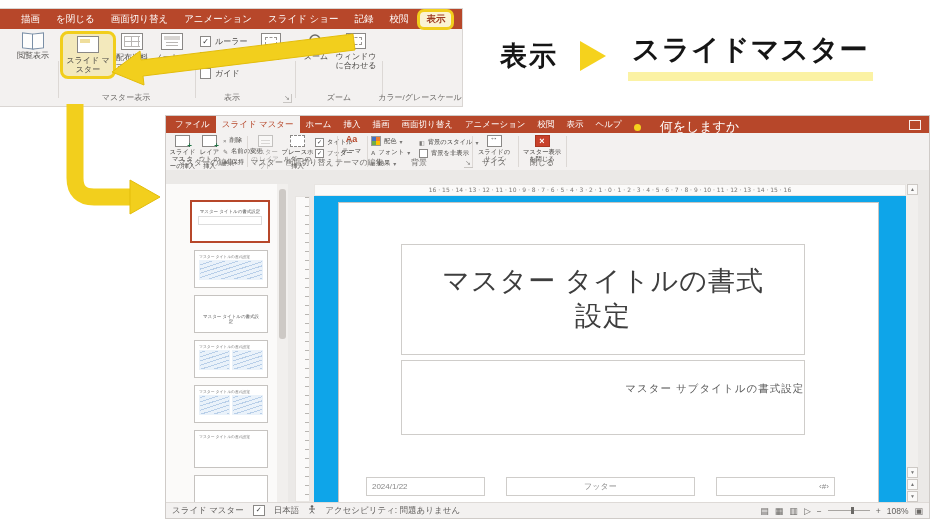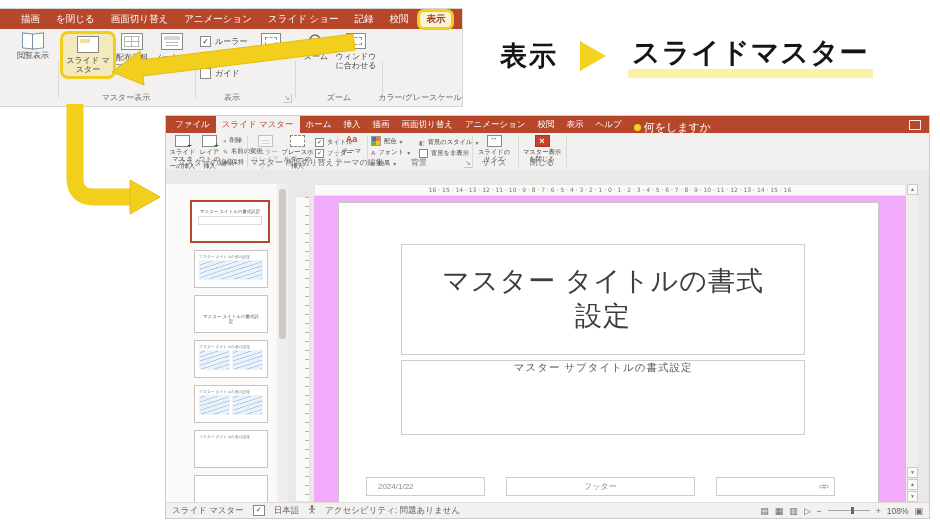--- a/index.html
+++ b/index.html
@@ -43,28 +43,28 @@
   .crow{display:flex;align-items:center;gap:4px;font-size:8px;color:#4A4845;margin-bottom:4px;white-space:nowrap;padding:1px 3px;}
   .crow.selected{background:#FAE9CD;border:1px solid #D9B77E;}
   .swatch{width:11px;height:9px;border:1px solid #8A8886;}
   .swatch.color{background:linear-gradient(90deg,#4472C4 0 33%,#70AD47 33% 66%,#FFC000 66%);}
   .swatch.gray{background:linear-gradient(90deg,#6E6E6E,#C8C8C8);}
   .swatch.bw{background:linear-gradient(90deg,#111 0 50%,#fff 50%);}
   
   .callout{left:500px;top:28px;width:430px;height:56px;display:flex;align-items:center;gap:22px;}
   .callout .t1{font-size:27px;font-weight:800;color:#151515;letter-spacing:2px;}
   .callout .tri{width:0;height:0;border-top:15px solid transparent;border-bottom:15px solid transparent;border-left:26px solid #F5D21D;}
-  .callout .t2{font-size:28px;font-weight:800;color:#151515;letter-spacing:1px;padding:0 4px 6px 4px;
+  .callout .t2{font-size:28px;font-weight:800;color:#151515;letter-spacing:1px;padding:0 4px 12px 4px;
                background:linear-gradient(#FBF2A4,#FBF2A4) left bottom/100% 9px no-repeat;}
   
   .win{left:165px;top:115px;width:765px;height:404px;background:#EBE9E7;border:1px solid #CFCBC8;box-sizing:border-box;}
   .win-tabs{position:absolute;left:0;top:0;right:0;height:17px;background:#B7472A;display:flex;align-items:stretch;padding-left:3px;}
   .win-tabs .tab{font-size:8.5px;color:#fff;padding:0 6px;display:flex;align-items:center;white-space:nowrap;}
   .win-tabs .tab.active{background:#F3F1F0;color:#B7472A;}
-  .telme{display:flex;align-items:center;gap:3px;color:#fff;font-size:11px;padding:11px 6px;}
+  .telme{display:flex;align-items:center;gap:19px;color:#fff;font-size:13px;padding:11px 6px;}
   .bulb{width:7px;height:7px;border-radius:50%;background:#F5D21D;display:inline-block;}
   .tbar-ic{position:absolute;right:8px;top:4px;width:10px;height:8px;border:1px solid #fff;opacity:.9;}
   .win-ribbon{position:absolute;left:0;top:17px;right:0;height:37px;background:#F3F1F0;border-bottom:1px solid #DDD9D6;}
   .rb .vdiv{top:3px;bottom:3px;}
   .bigbtn{position:absolute;top:2px;display:flex;flex-direction:column;align-items:center;text-align:center;
           font-size:6.3px;color:#4A4845;line-height:1.1;}
   .bigbtn .ic{margin-bottom:2px;}
   .bigbtn.gray{opacity:.45;}
   .mini-ic{width:13px;height:10px;border:1px solid #8A8886;background:#fff;position:relative;}
   .mini-ic.plus::after{content:"+";position:absolute;right:-3px;bottom:-5px;color:#217346;font-size:8px;font-weight:bold;}
@@ -97,28 +97,28 @@
   .thumb .blob{margin:1px 4px;height:20px;background:#EAF2FA;position:relative;}
   .thumb .blob::after{content:"";position:absolute;inset:1px;background:repeating-linear-gradient(-18deg,rgba(90,140,200,.35) 0 1px,transparent 1px 4px);}
   .thumb .row2{display:flex;gap:2px;margin:1px 4px;}
   .thumb .row2 .blob{flex:1;margin:0;height:20px;}
   .tscroll{position:absolute;left:111px;top:14px;width:11px;bottom:0;background:#F1EFED;}
   .tscroll .bar{position:absolute;left:2px;right:2px;top:5px;height:150px;background:#CDC9C5;border-radius:3px;}
   .vruler{position:absolute;left:129px;top:26px;width:15px;bottom:0;background:#FBFAF9;border:1px solid #E8E5E2;box-sizing:border-box;
           background-image:repeating-linear-gradient(180deg,#B9B6B2 0 1px,transparent 1px 9px);background-size:4px 100%;background-position:right center;background-repeat:repeat-y;}
   .hruler{position:absolute;left:148px;top:14px;width:592px;height:12px;background:#FBFAF9;border:1px solid #E8E5E2;box-sizing:border-box;
           font-size:6px;color:#7A7774;text-align:center;line-height:10px;white-space:nowrap;overflow:hidden;font-family:"DejaVu Sans",sans-serif;}
-  .canvas{position:absolute;left:148px;top:26px;width:592px;bottom:0;background:#f0abfc;}
+  .canvas{position:absolute;left:148px;top:26px;width:592px;bottom:0;background:#0ea5e9;}
   .slide{position:absolute;left:24px;top:6px;width:541px;height:303px;background:#fff;border:1px solid #C9C6C3;box-sizing:border-box;}
   .ph{position:absolute;border:1px solid #CFCDCA;box-sizing:border-box;}
   .ph-title{left:11.5%;top:13.5%;width:75%;height:37%;display:flex;align-items:center;justify-content:center;}
   .ph-title .ti{font-size:27px;font-weight:300;color:#3E3E3E;text-align:center;line-height:1.3;letter-spacing:1px;}
-  .ph-sub{left:11.5%;top:52%;width:75%;height:25%;text-align:center;font-size:10.5px;color:#595959;padding-top:0;letter-spacing:1px;}
+  .ph-sub{left:11.5%;top:52%;width:75%;height:25%;text-align:right;font-size:10.5px;color:#595959;padding-top:21px;letter-spacing:1px;}
   .ph-bottom{top:91%;height:6.5%;font-size:8px;color:#888;display:flex;align-items:center;}
-  .ph-date{left:5%;width:22%;padding-left:11px;}
+  .ph-date{left:5%;width:22%;padding-left:5px;}
   .ph-footer{left:31%;width:35%;justify-content:center;}
   .ph-num{left:70%;width:22%;justify-content:flex-end;padding-right:5px;}
   .vscroll{position:absolute;left:740px;top:14px;width:12px;bottom:0;background:#F1EFED;}
   .vscroll .btn{position:absolute;left:1px;width:9px;height:9px;border:1px solid #CDC9C5;background:#FAF9F8;font-size:5px;line-height:8px;text-align:center;color:#777;}
   
   .status{position:absolute;left:0;right:0;bottom:0;height:16px;background:#F3F1F0;border-top:1px solid #DEDAD7;
           display:flex;align-items:center;font-size:8.5px;color:#605E5C;padding:0 6px;box-sizing:border-box;}
   .status .lft{display:flex;align-items:center;gap:9px;white-space:nowrap;}
   .status .rgt{margin-left:auto;display:flex;align-items:center;gap:6px;white-space:nowrap;}
   .vico{font-size:9px;color:#6B6966;}

